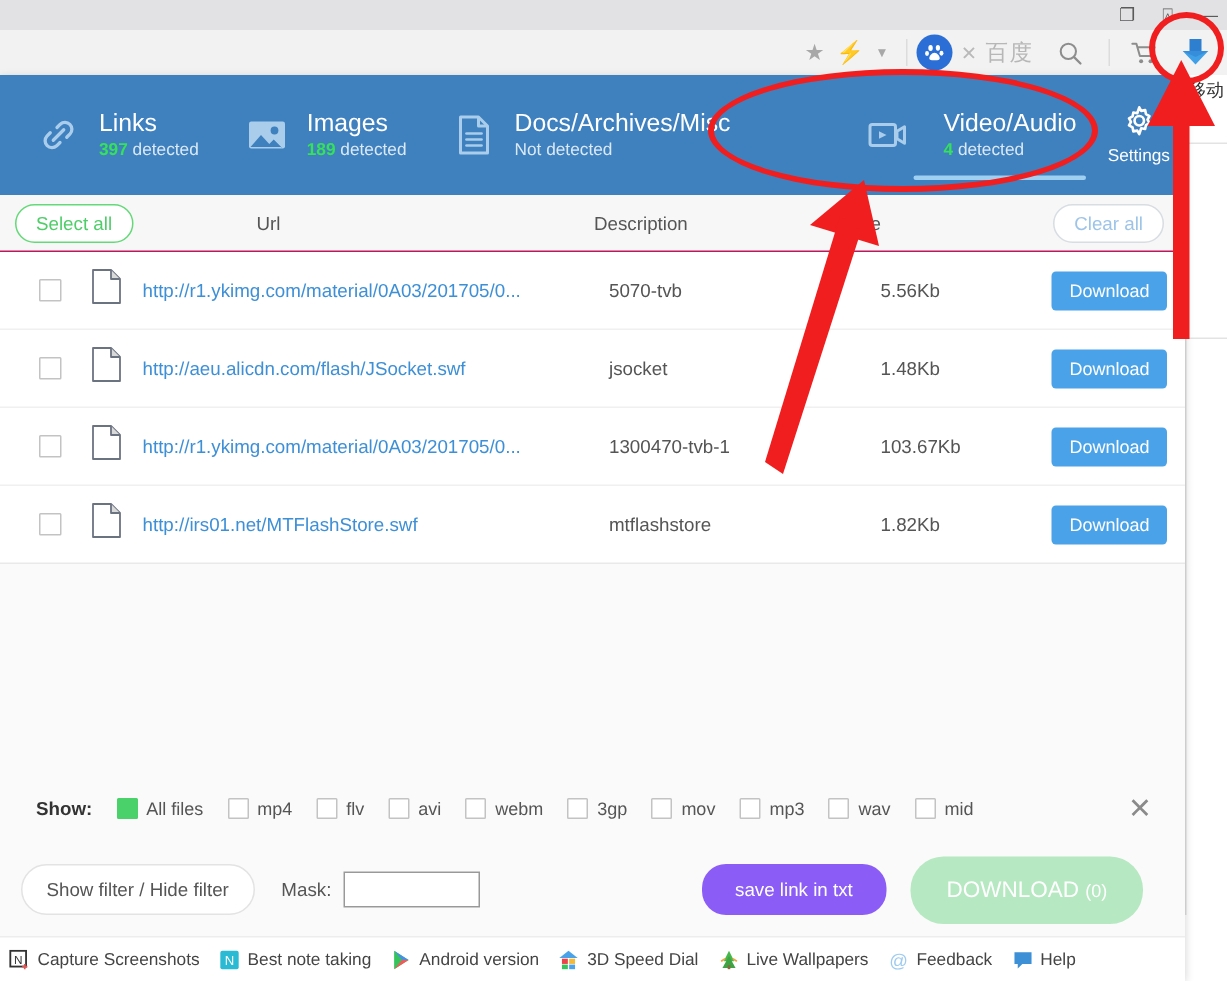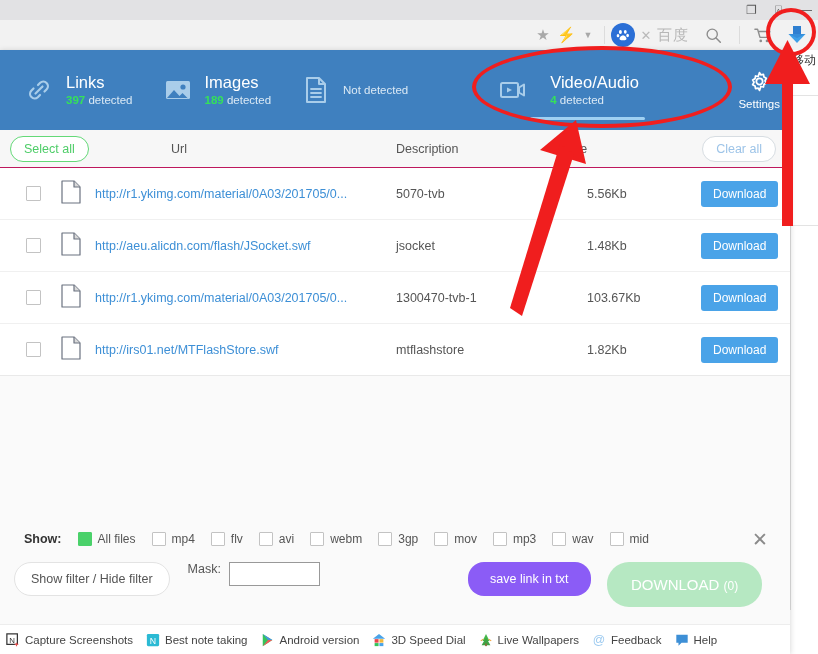--- a/index.html
+++ b/index.html
@@ -129,21 +129,21 @@
   .cbx {
     width: 15px; height: 15px; border: 1px solid #c3c3c3; background: #fff;
     border-radius: 1px; margin-left: 26px; flex-shrink: 0; cursor: pointer;
   }
   .doc-ico { margin-left: 20px; flex-shrink: 0; }
   .c-url {
     position: absolute; left: 95px; width: 290px;
     font-size: 12.5px; color: #3d8fd6; white-space: nowrap;
     overflow: hidden; text-overflow: ellipsis; cursor: pointer;
   }
-  .c-desc { position: absolute; left: 396px; font-size: 12.5px; color: #555; }
+  .c-desc { position: absolute; left: 406px; font-size: 12.5px; color: #555; }
   .c-size { position: absolute; left: 587px; font-size: 12.5px; color: #555; }
   .btn-dl {
     position: absolute; left: 701px;
     background: #4aa3e8; color: #fff; border: none; border-radius: 3px;
     font-size: 12px; padding: 6px 12px; cursor: pointer;
     font-family: "Liberation Sans", sans-serif;
   }
 
   .spacer { flex: 1; background: #fafafa; }
 
@@ -157,21 +157,21 @@
   .fbox { width: 14px; height: 14px; border: 1px solid #c3c3c3; background: #fff; border-radius: 1px; }
   .fbox.on { background: #4ad16a; border-color: #4ad16a; }
   .flbl { font-size: 12px; color: #555; }
   .close-x {
     position: absolute; right: 22px; font-size: 19px; color: #8a8a8a; cursor: pointer;
     line-height: 1;
   }
 
   
   .actions {
-    height: 62px; display: flex; align-items: flex-start; flex-shrink: 0;
+    height: 62px; display: flex; align-items: center; flex-shrink: 0;
     position: relative; background: #fafafa;
   }
   .btn-filter {
     margin-left: 14px; border: 1px solid #e3e3e3; background: #fff; color: #555;
     font-size: 12.5px; padding: 9px 16px; border-radius: 17px; cursor: pointer;
     font-family: "Liberation Sans", sans-serif;
   }
   .mask-lbl { font-size: 12.5px; color: #555; margin-left: 18px; }
   .mask-in {
     margin-left: 8px; width: 91px; height: 24px; border: 1px solid #999;
@@ -320,20 +320,21 @@
             <path d="M8 5h12l6 6v18H8z" fill="none" stroke="#a9cdea" stroke-width="2" stroke-linejoin="round"></path>
             <path d="M20 5v6h6" fill="none" stroke="#a9cdea" stroke-width="2" stroke-linejoin="round"></path>
             <g stroke="#a9cdea" stroke-width="1.8" stroke-linecap="round">
               <line x1="12" y1="16" x2="22" y2="16"></line>
               <line x1="12" y1="20" x2="22" y2="20"></line>
               <line x1="12" y1="24" x2="22" y2="24"></line>
             </g>
           </svg>
         </div>
         <div class="tab-txt">
+          <div class="tab-title">Docs/Archives/Misc</div>
           <div class="tab-sub">
             <span>Not detected</span>
           </div>
         </div>
       </div>
 
       <div class="tab" style="margin-left:60px;gap:20px;">
         <div class="tab-ico">
           <svg width="34" height="34" viewBox="0 0 34 34">
             <rect x="5" y="10" width="17" height="14" rx="1.5" fill="none" stroke="#a9cdea" stroke-width="2"></rect>

